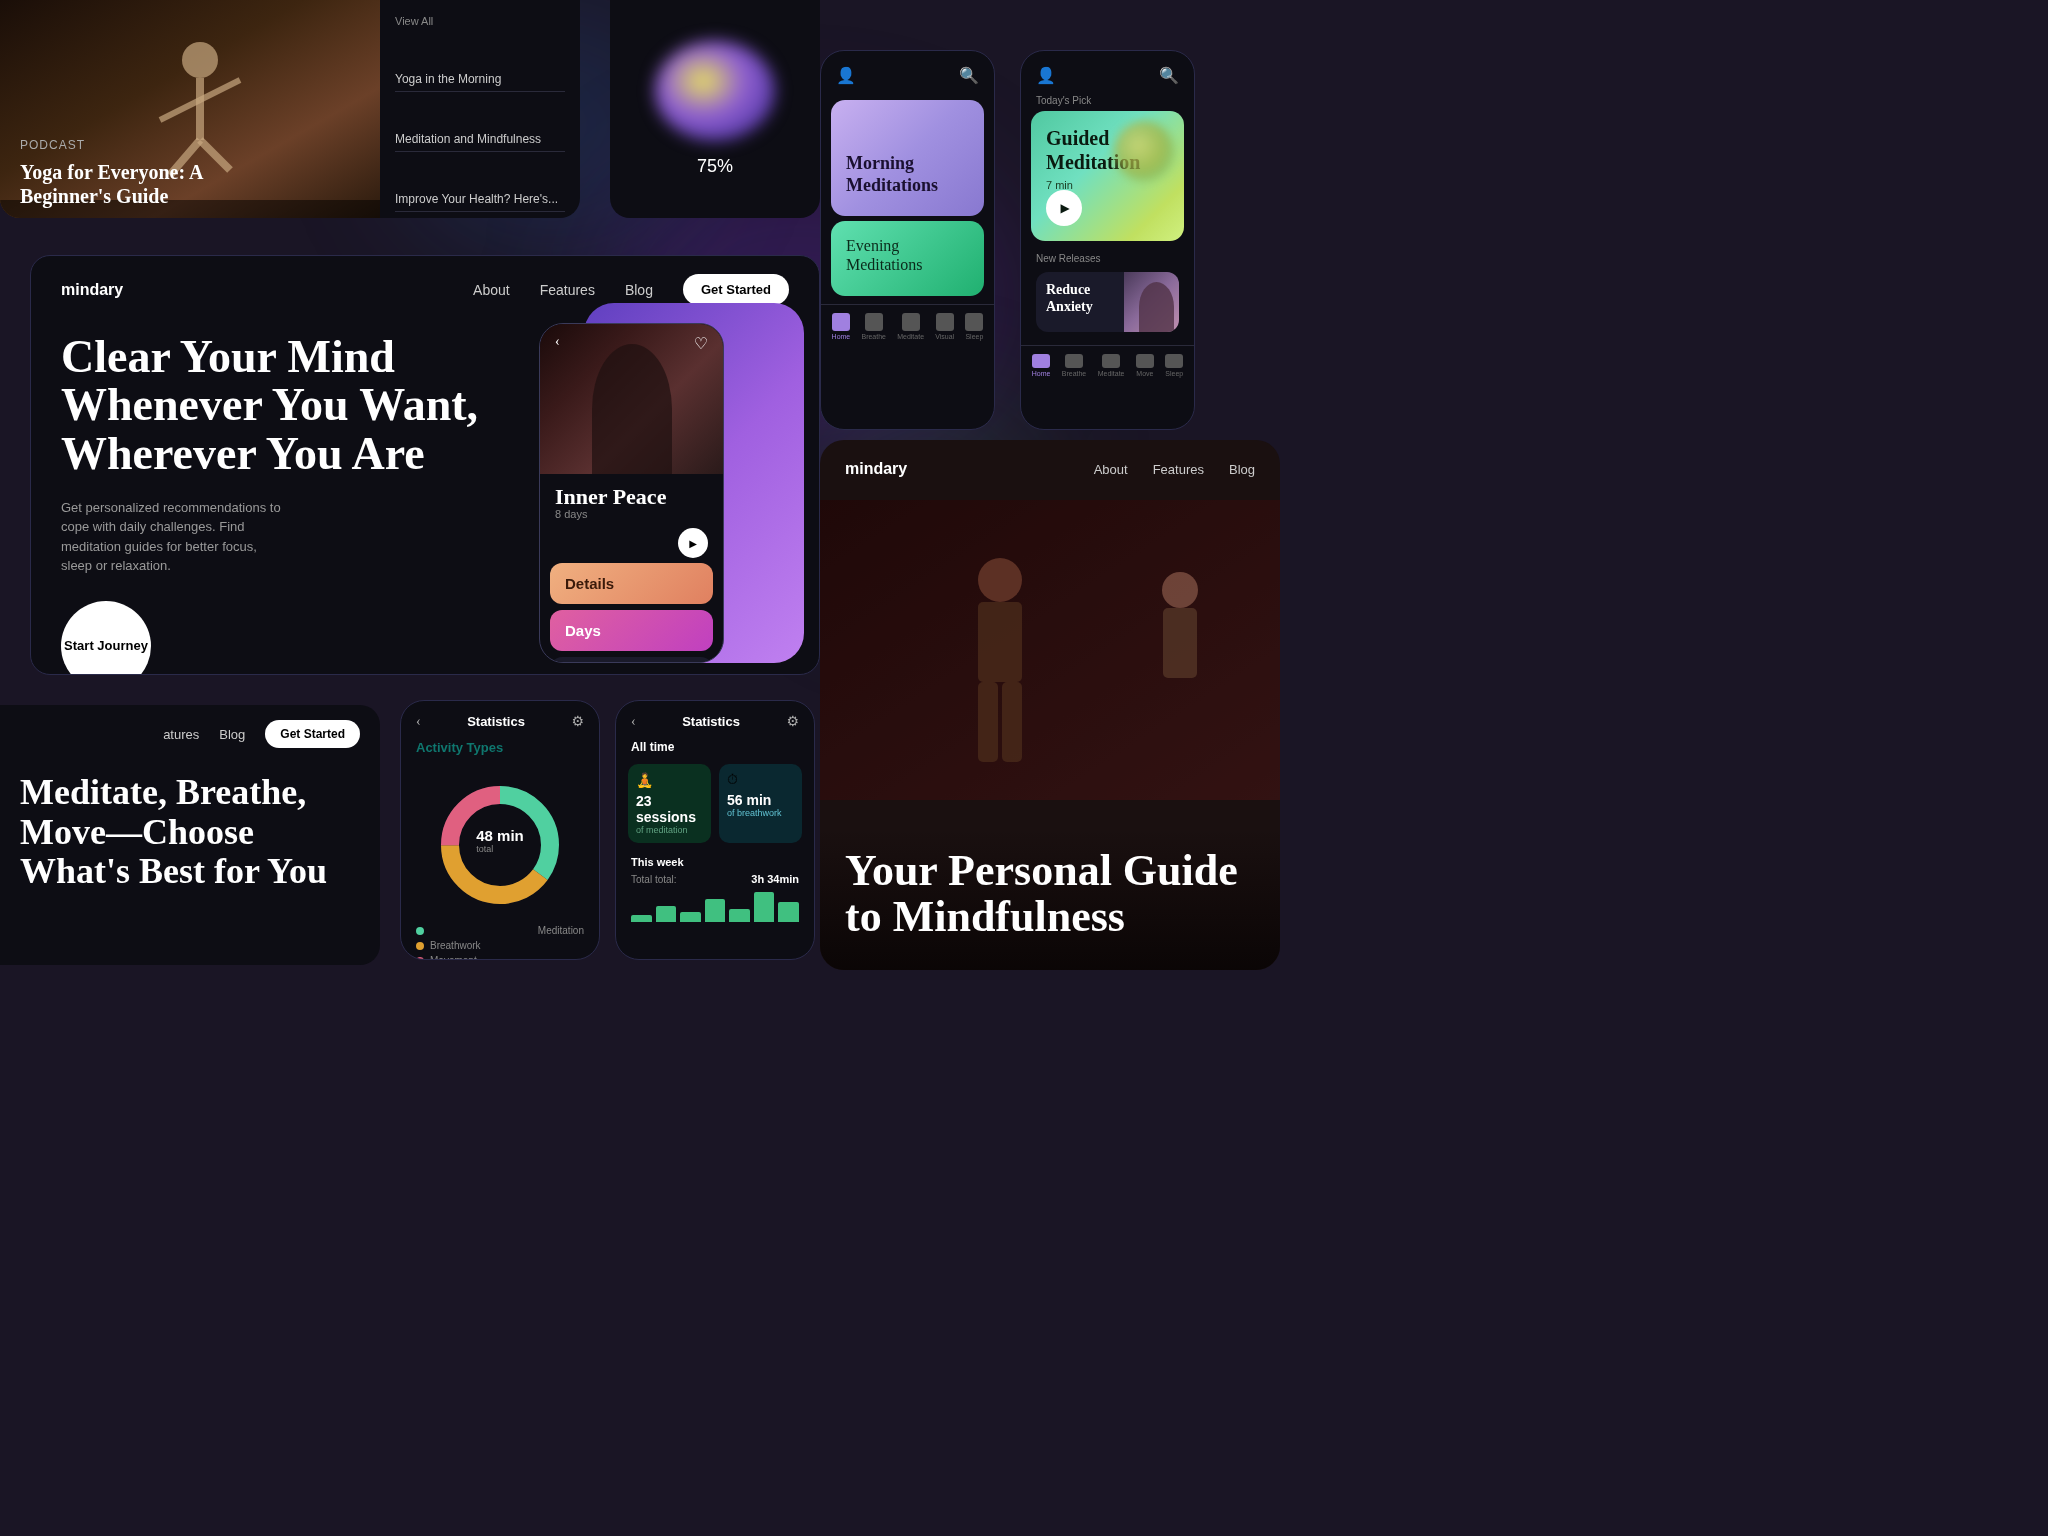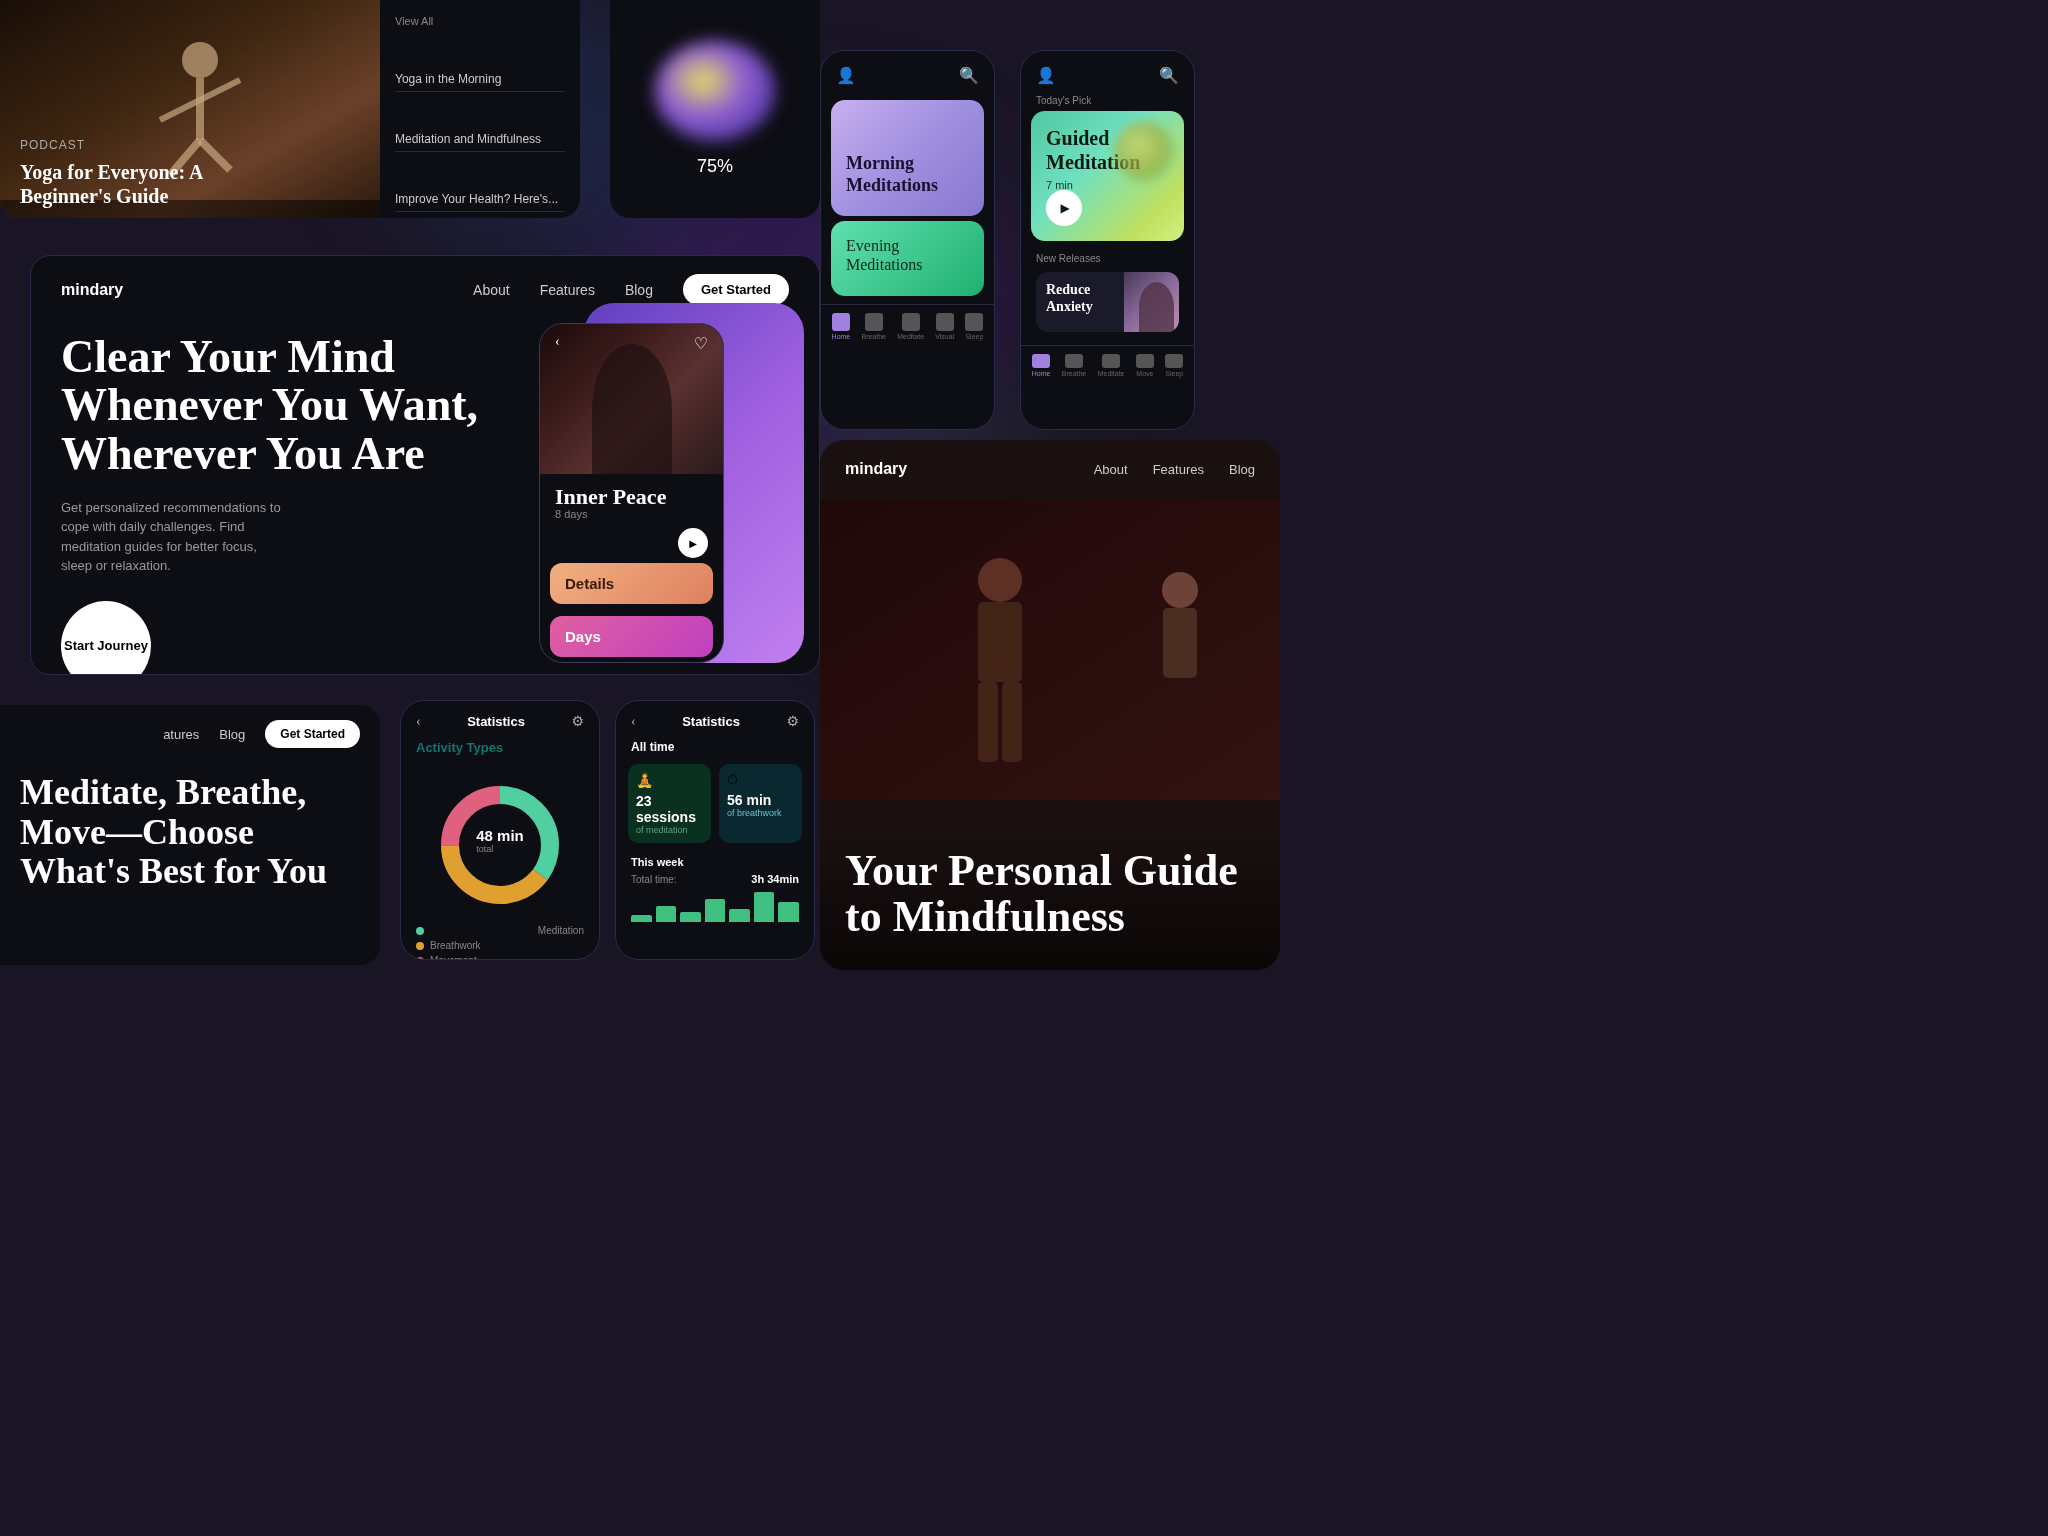--- a/index.html
+++ b/index.html
@@ -486,21 +486,21 @@
       margin: 5px 10px;
       border-radius: 12px;
       background: linear-gradient(135deg, #f0b080 0%, #e08060 100%);
       padding: 12px 15px;
       color: #3a1a0a;
       font-size: 15px;
       font-weight: bold;
       font-family: sans-serif;
     }
     .hp-days-btn {
-      margin: 12px 10px;
+      margin: 6px 10px;
       border-radius: 12px;
       background: linear-gradient(135deg, #e060a0 0%, #c040c0 100%);
       padding: 12px 15px;
       color: #fff;
       font-size: 15px;
       font-weight: bold;
       font-family: sans-serif;
     }
     .hp-more-btn {
       margin: 5px 10px;
@@ -975,21 +975,21 @@
     <div class="st-stat-card teal">
       <div class="st-stat-icon">⏱</div>
       <div class="st-stat-num">56 min</div>
       <div class="st-stat-label teal-text">of breathwork</div>
     </div>
   </div>
 
   <div class="st-week-label">This week</div>
 
   <div class="st-week-row">
-    <div class="st-week-key">Total time:</div>
+    <div class="st-week-key">Total total:</div>
     <div class="st-week-val">3h 34min</div>
   </div>
 
   <div class="st-mini-chart">
     <div class="st-bar" style="height:22%;background:#40c080;"></div>
     <div class="st-bar" style="height:55%;background:#40c080;"></div>
     <div class="st-bar" style="height:33%;background:#40c080;"></div>
     <div class="st-bar" style="height:78%;background:#40c080;"></div>
     <div class="st-bar" style="height:44%;background:#40c080;"></div>
     <div class="st-bar" style="height:100%;background:#40c080;"></div>

